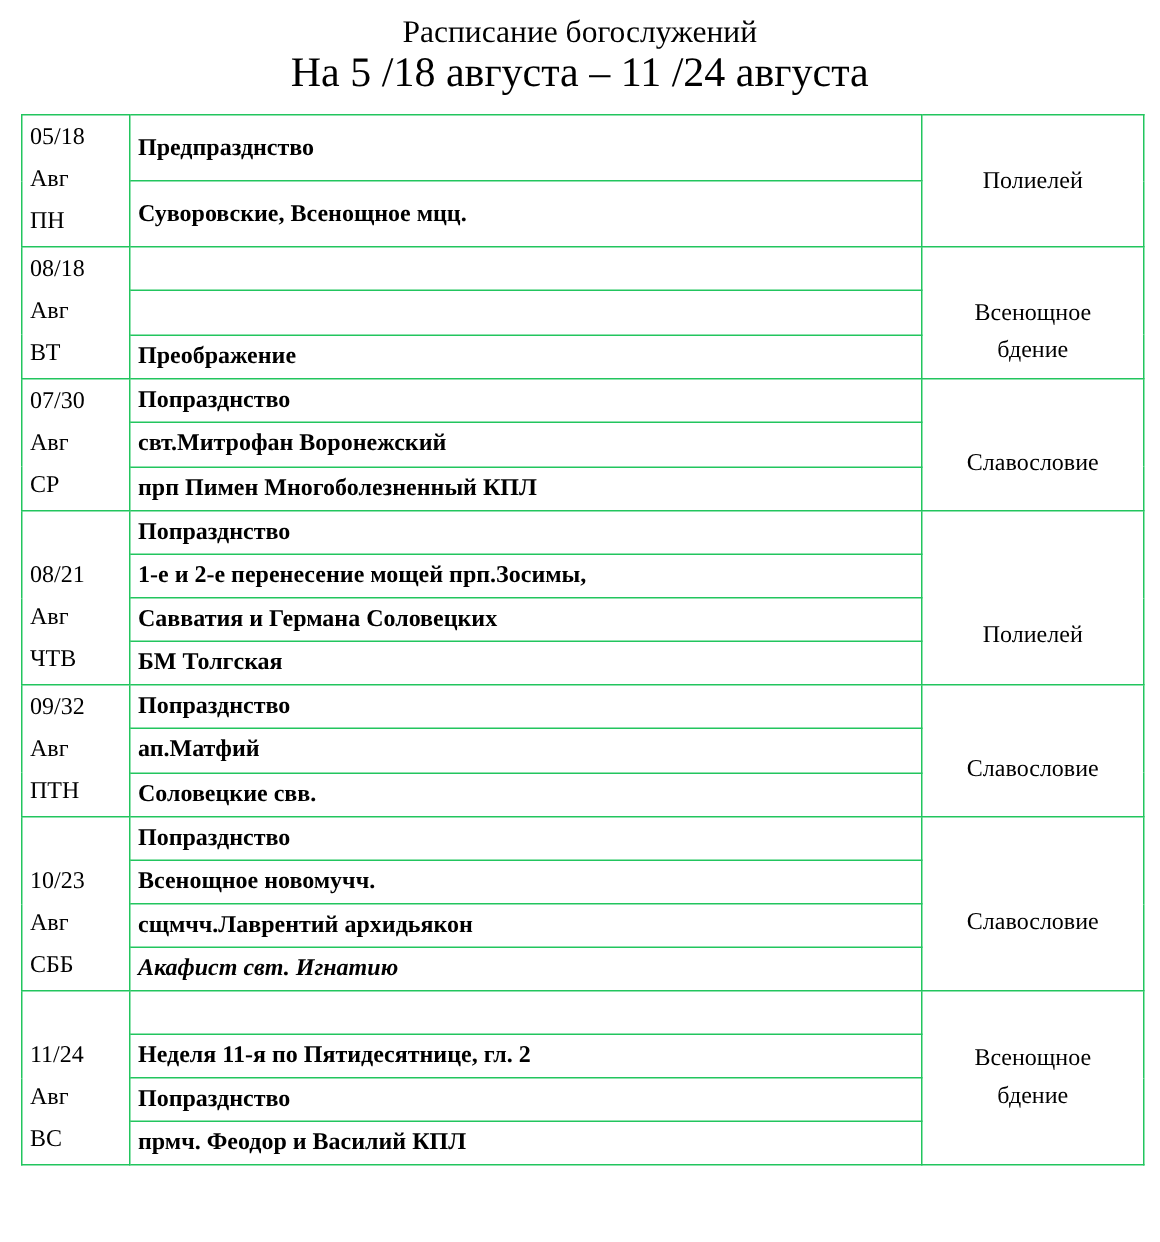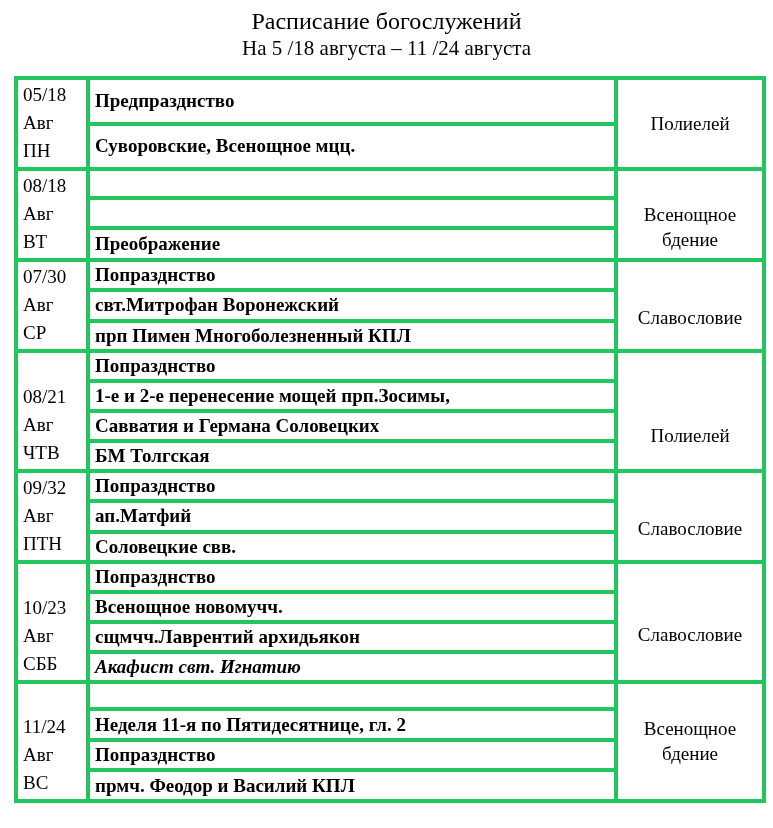--- a/index.html
+++ b/index.html
@@ -18,38 +18,38 @@
     width: 773px;
     height: 828px;
     position: relative;
     box-sizing: border-box;
   }
   .title-block {
     text-align: center;
     padding-top: 8px;
   }
   .title-line1 {
-    font-size: 24px;
+    font-size: 21px;
     line-height: 27px;
   }
   .title-line2 {
-    font-size: 21px;
+    font-size: 28px;
     line-height: 27px;
   }
   .table-wrap {
     margin: 14px 10px 0 14px;
   }
   table.schedule {
     border-collapse: collapse;
     width: 748px;
     table-layout: fixed;
   }
   table.schedule td {
-    border: 4px solid #22c55e;
-    font-size: 19px;
+    border: 1px solid #22c55e;
+    font-size: 16px;
     line-height: 23px;
     padding: 1px 5px 2px 5px;
     vertical-align: middle;
     height: 27px;
     box-sizing: border-box;
   }
   td.daycell {
     width: 72px;
     text-align: left;
     vertical-align: top;

